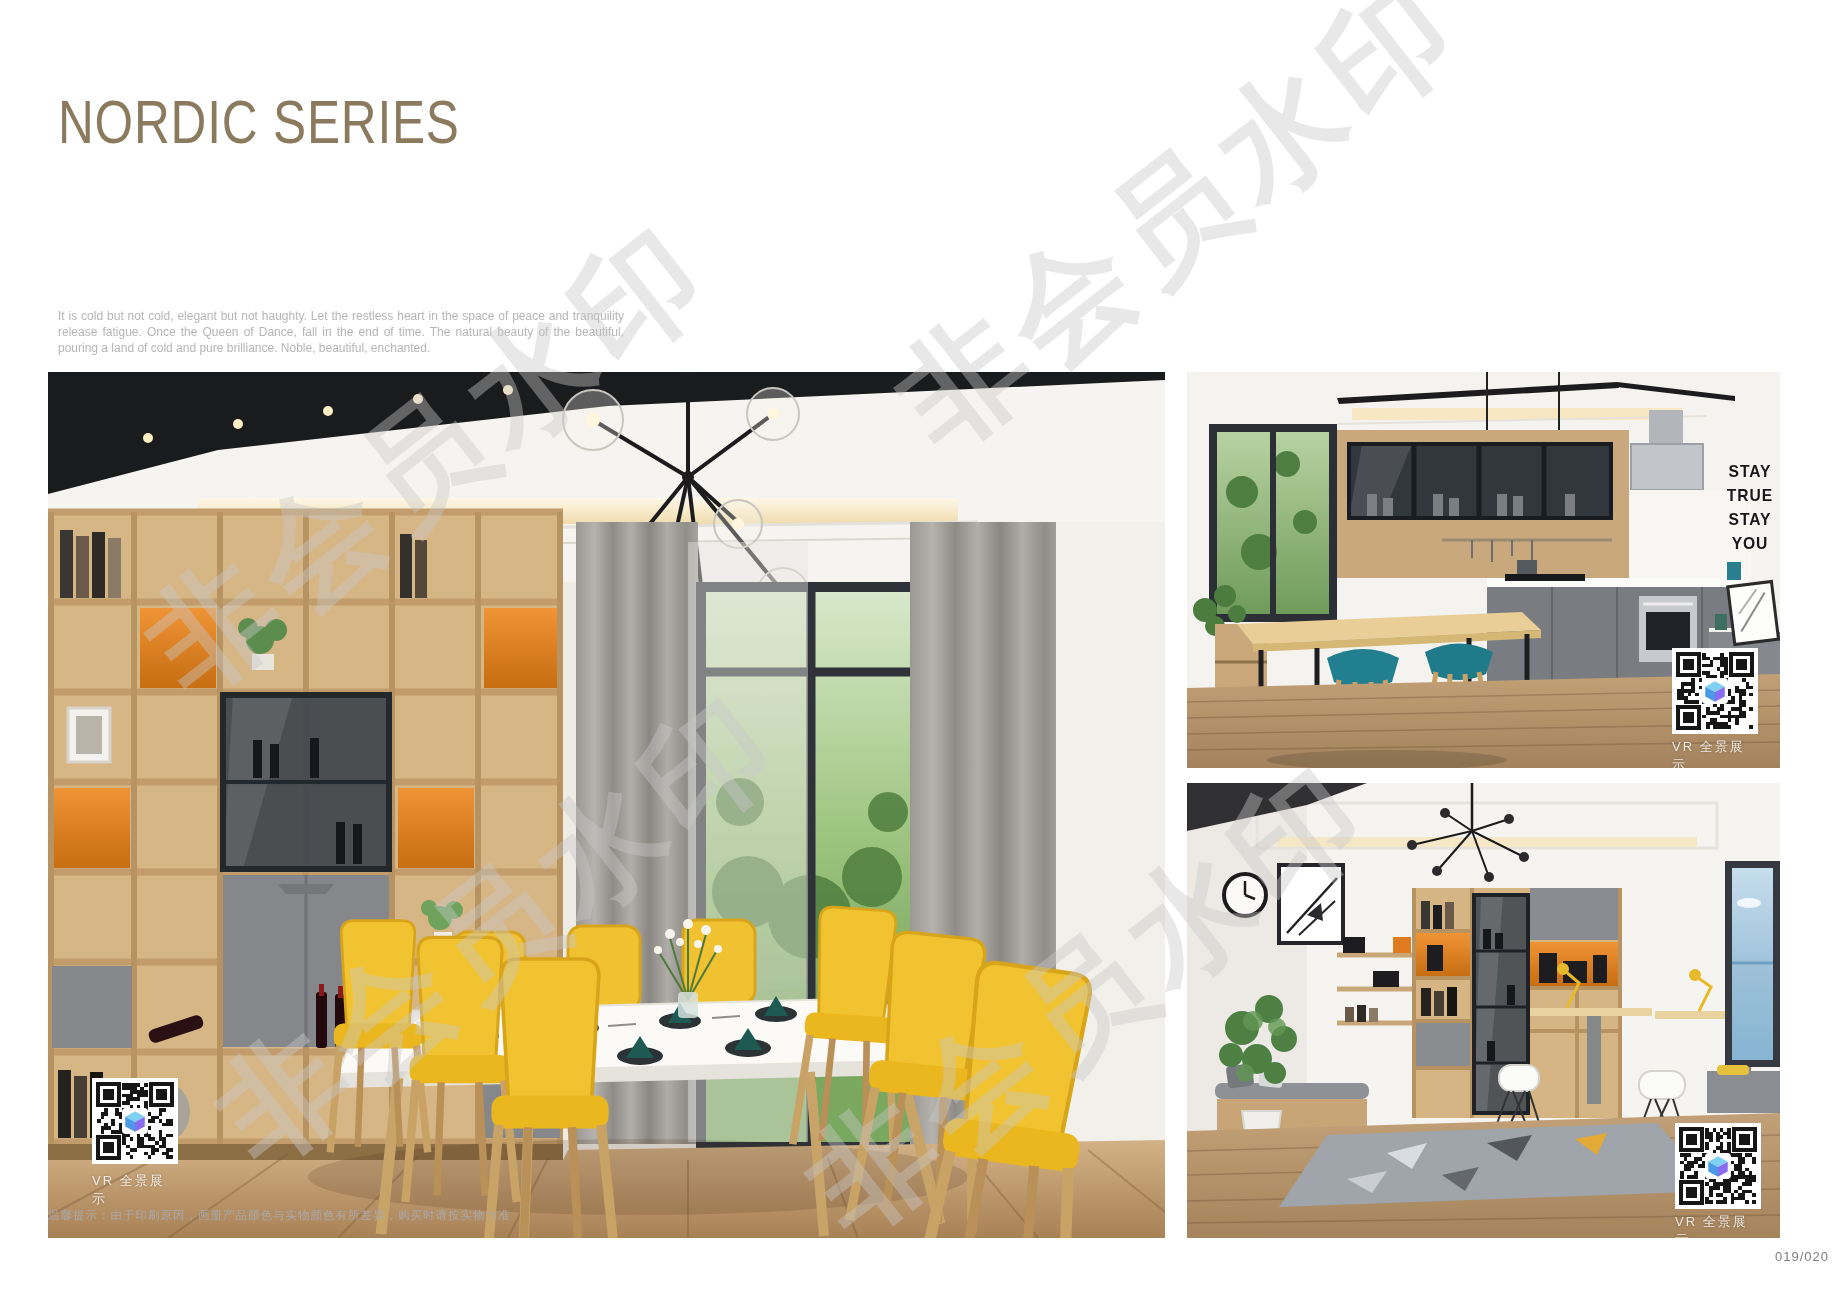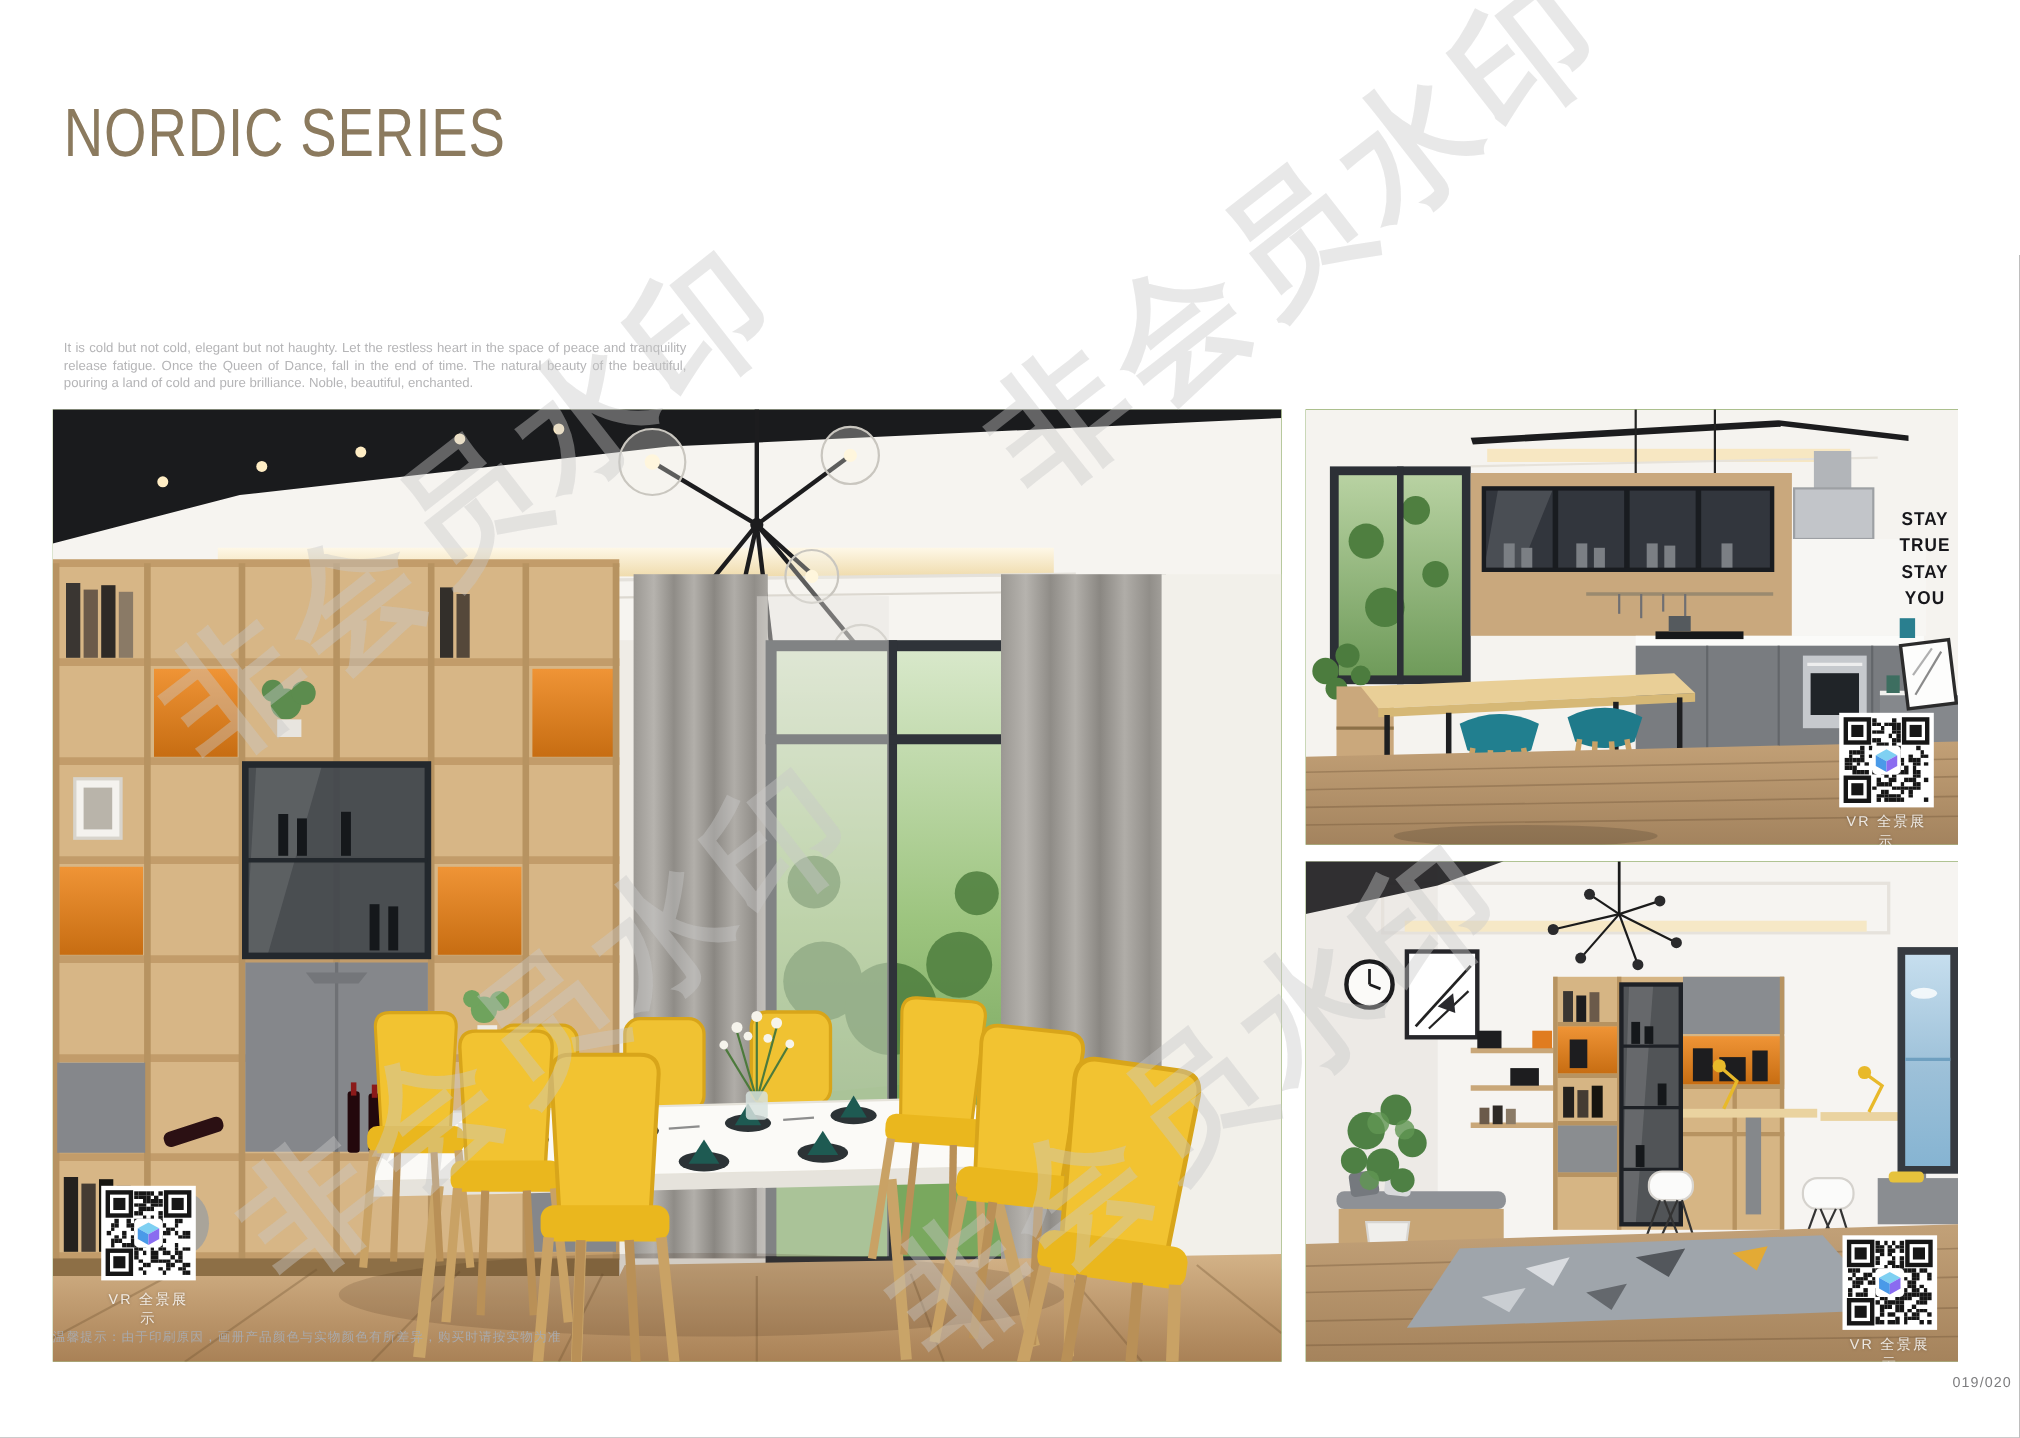--- a/index.html
+++ b/index.html
@@ -10,36 +10,36 @@
   .title-en{left:58px;top:86px;font-size:62px;color:#8b7a5e;letter-spacing:1px;
             transform:scaleX(.8);transform-origin:left top;white-space:nowrap;font-weight:400;}
   .title-cn{left:58px;top:160px;font-size:40px;color:#1d1d1f;letter-spacing:14px;white-space:nowrap;}
   .title-cn sup{font-size:22px;letter-spacing:0;vertical-align:18px;}
   .desc-cn{left:58px;top:228px;width:566px;font-size:14px;line-height:27px;color:#4f4f51;text-align:justify;}
   .desc-en{left:58px;top:308px;width:566px;font-size:12px;line-height:16px;color:#b5b5b7;text-align:justify;}
   
   .wm{font-size:124px;letter-spacing:10px;color:rgba(200,200,200,.42);white-space:nowrap;
       transform:translate(-50%,-50%) rotate(-38deg);pointer-events:none;z-index:40;font-weight:bold;}
   
-  .figure{position:absolute;overflow:hidden;background:#4d7c0f;}
+  .figure{position:absolute;overflow:hidden;background:#0f766e;}
   .fig-main{left:48px;top:372px;width:1117px;height:866px;}
   .fig-kitchen{left:1187px;top:372px;width:593px;height:396px;}
   .fig-study{left:1187px;top:783px;width:593px;height:455px;}
   .scene{position:absolute;inset:0;width:100%;height:100%;display:block;}
   
   .qr{position:absolute;width:86px;height:86px;background:#fff;z-index:20;}
   .qr-grid{position:absolute;inset:5px;display:grid;grid-template-columns:repeat(21,1fr);grid-auto-rows:1fr;}
   .qr-grid i{display:block;}
   .qr-grid i.qb{background:#161616;}
   .qr-finder{position:absolute;width:17px;height:17px;border:4px solid #161616;background:#fff;}
   .qr-finder::after{content:"";position:absolute;inset:3px;background:#161616;}
   .qr-finder.tl{left:4px;top:4px;} .qr-finder.tr{right:4px;top:4px;} .qr-finder.bl{left:4px;bottom:4px;}
   .qr-logo{position:absolute;left:50%;top:50%;width:26px;height:26px;transform:translate(-50%,-50%);
            background:#fff;border-radius:4px;}
-  .vr-label{position:absolute;width:86px;text-align:center;font-size:13px;color:rgba(255,255,255,.82);
+  .vr-label{position:absolute;width:86px;font-size:13px;color:rgba(255,255,255,.82);
             letter-spacing:2px;z-index:20;text-shadow:0 0 3px rgba(0,0,0,.25);}
   
   .decal{position:absolute;text-align:center;font-weight:bold;color:#17171b;font-size:17px;
          line-height:24px;letter-spacing:1px;z-index:15;transform:scaleX(.92);}
   
   .footer-note{left:48px;top:1208px;font-size:11.5px;color:#a9a9ab;letter-spacing:1px;}
   .page-number{left:1752px;top:1249px;width:100px;text-align:center;font-size:13px;color:#7d7d7f;letter-spacing:1px;}
 </style>
 </head>
 <body>

